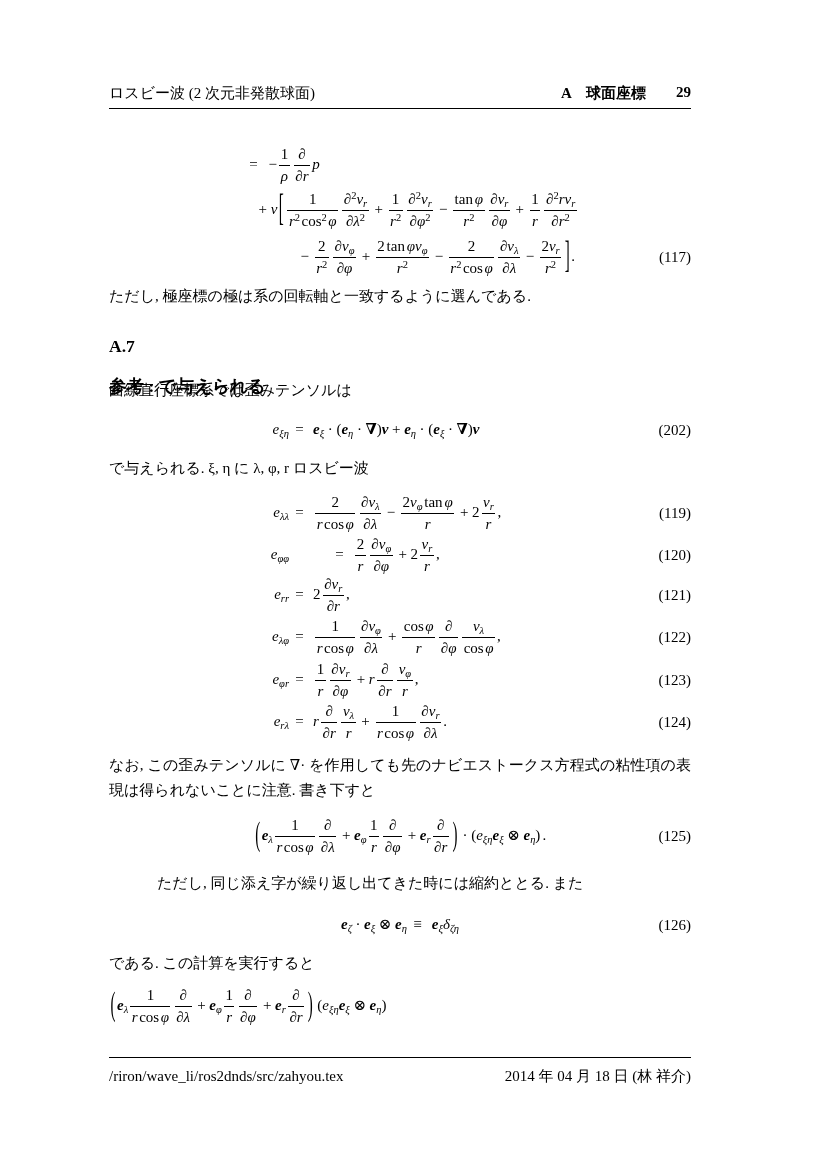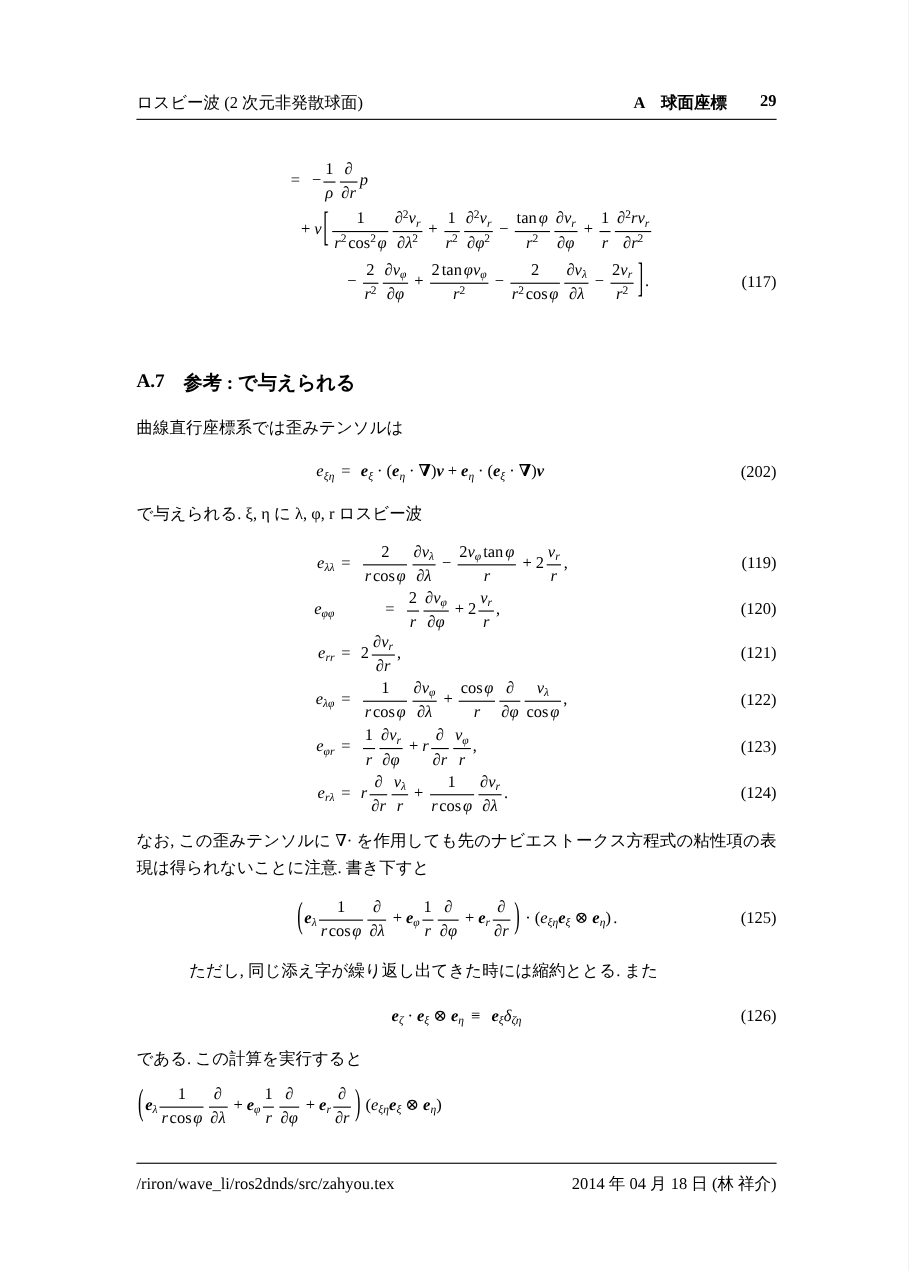--- a/index.html
+++ b/index.html
@@ -1,28 +1,28 @@
 <!DOCTYPE html>
 <html><head>
 <meta charset="utf-8">
 <style>
   html,body{margin:0;padding:0;background:#e8e8e8;}
   .page{position:relative;width:826px;height:1169px;background:#ffffff;
         font-family:"Liberation Serif","DejaVu Serif",serif;color:#000;font-size:15px;
         overflow:hidden;margin:0 auto;}
-  .band{position:absolute;left:124px;width:582px;}
+  .band{position:absolute;left:109px;width:582px;}
   
   .running-head{display:flex;justify-content:space-between;align-items:baseline;
                 border-bottom:1.2px solid #000;padding-bottom:5px;}
   .head-right{display:flex;gap:30px;font-weight:bold;}
   .footer{display:flex;justify-content:space-between;align-items:baseline;
           border-top:1.2px solid #000;padding-top:9px;font-size:15px;}
   
   .para{line-height:25px;text-align:justify;}
-  .section-heading{font-weight:bold;font-size:17.5px;display:flex;gap:17px;}
+  .section-heading{font-weight:bold;font-size:17.5px;display:flex;gap:17px;flex-direction:column;}
   
   .eqline{position:relative;display:flex;align-items:center;}
   .eqline.center{justify-content:center;}
   .eq-tag{position:absolute;right:0;top:50%;transform:translateY(-50%);font-style:normal;}
   .m-row{display:inline-flex;align-items:center;white-space:nowrap;line-height:1.3;}
   .eq-lhs{width:30px;display:inline-flex;justify-content:flex-end;}
   .mi{font-style:italic;}
   .mb{font-style:italic;font-weight:bold;}
   .mt{font-style:normal;}
   .mo{margin:0 .24em;}
@@ -154,20 +154,21 @@
             <span class="fbar"></span>
             <span class="den"><span class="mgrp"><span class="mi">r</span><span class="msup"><span class="mt">2</span></span></span></span>
           </span>
           <span class="mdelim" style="transform: scaleY(2.5);">]</span>
           <span class="mt">.</span>
         </span>
       <span class="eq-tag">(117)</span>
     </div>
   </div>
 
+  <div class="band para" style="top:284px;">ただし, 極座標の極は系の回転軸と一致するように選んである.</div>
 
   <div class="band section-heading" style="top:336px;">
     <span>A.7</span>
     <span>参考 : で与えられる</span>
   </div>
 
   <div class="band para" style="top:378px;">曲線直行座標系では歪みテンソルは</div>
 
   <div class="band" style="top:416px;">
     <div class="eqline" style="height:28px;padding-left:150px;">

